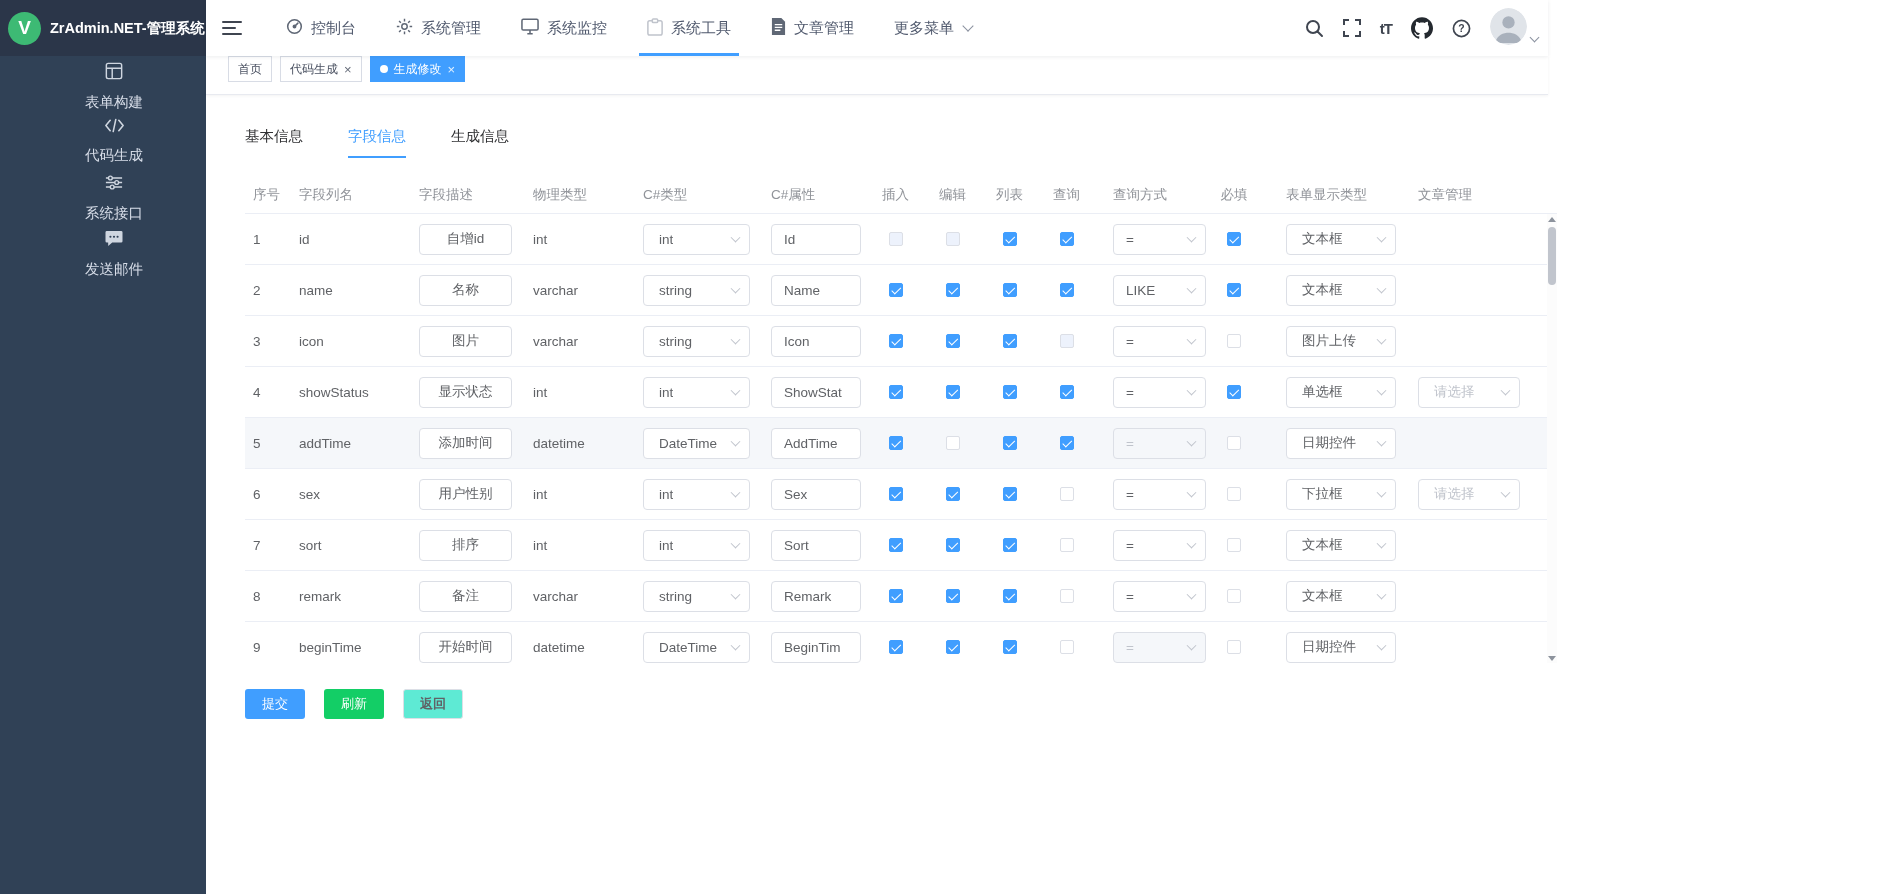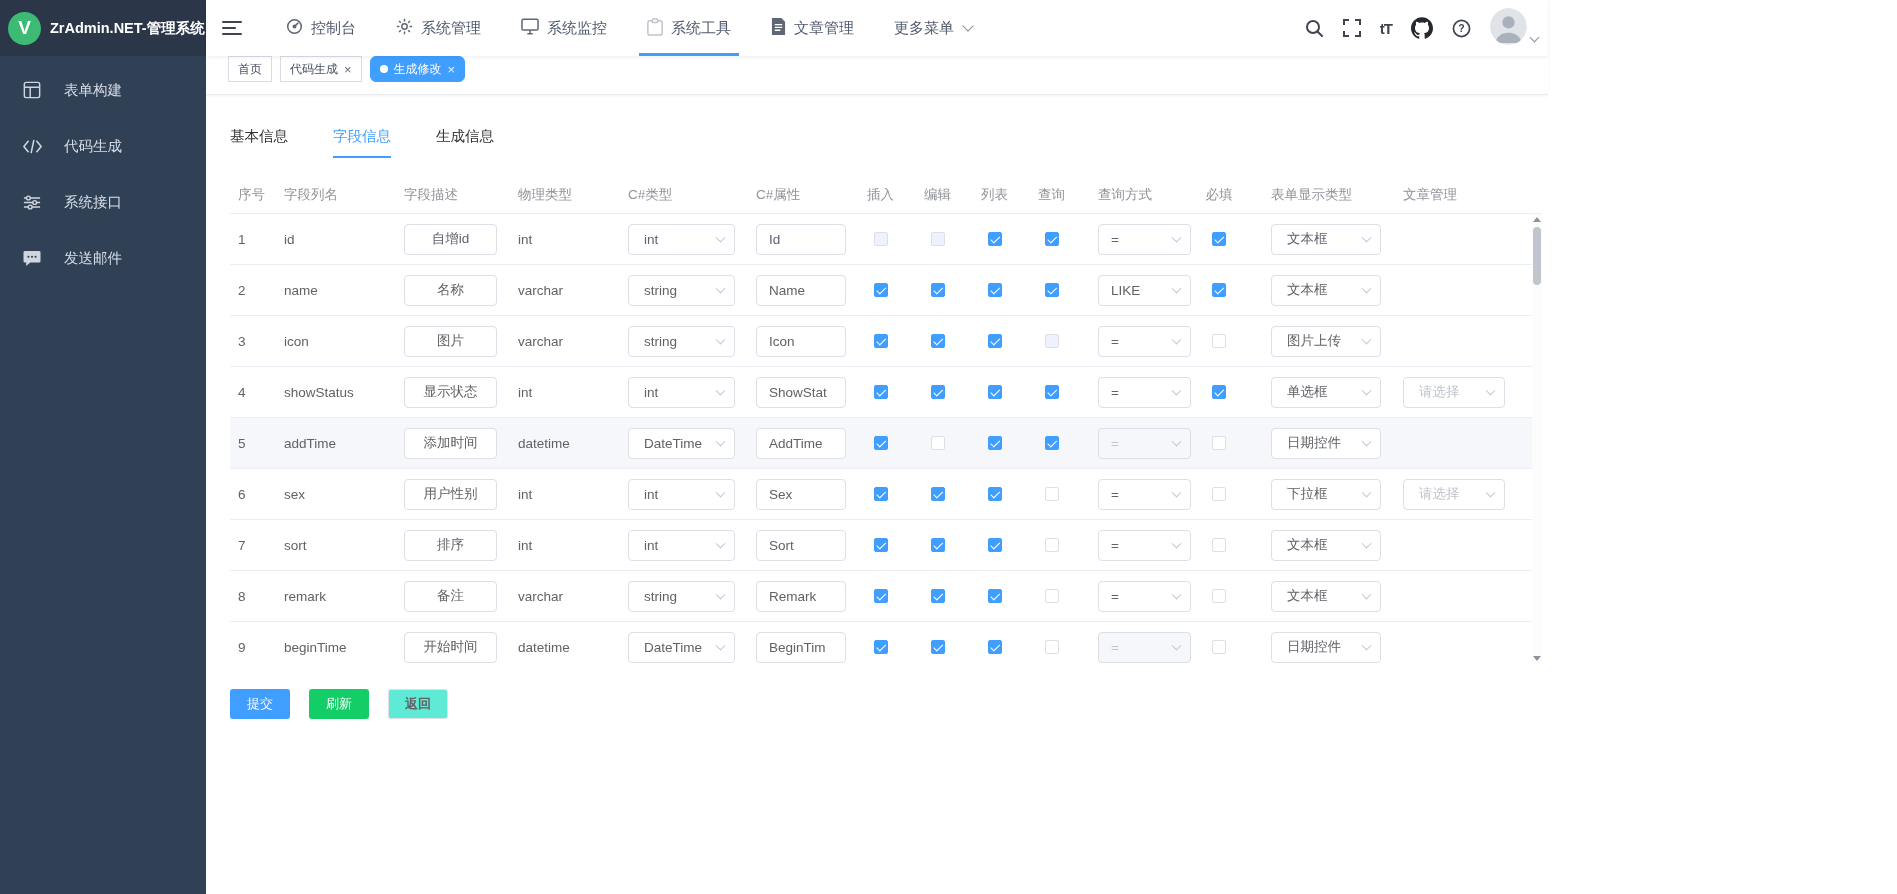--- a/index.html
+++ b/index.html
@@ -6,22 +6,22 @@
   html,body { width:1897px; height:894px; background:#ffffff; font-family:"Liberation Sans","DejaVu Sans",sans-serif; overflow:hidden; }
   .app { width:1548px; height:894px; display:flex; background:#fff; }
 
   
   .sidebar { width:206px; height:894px; background:#304156; flex-shrink:0; }
   .logo { height:56px; background:#2b3649; display:flex; align-items:center; padding-left:8px; gap:9px; }
   .logo-badge { width:33px; height:33px; border-radius:50%; background:#3dba74; color:#fff; font-weight:bold;
                 display:flex; align-items:center; justify-content:center; font-size:19px; flex-shrink:0; }
   .logo-title { color:#ffffff; font-size:14.5px; font-weight:bold; white-space:nowrap; }
   .menu { padding-top:6px; }
-  .menu-item { height:56px; display:flex; align-items:center; padding-left:22px; gap:22px; color:#d8dee9;
-               font-size:14.5px; cursor:pointer; }
+  .menu-item { height:56px; display:flex; align-items:center; padding-left:22px; gap:13px; color:#d8dee9;
+               font-size:14.5px; cursor:pointer;flex-direction:column; }
   .mi-icon { width:20px; display:flex; justify-content:center; }
 
   
   .main { flex:1; display:flex; flex-direction:column; min-width:0; }
 
   
   .header { height:56px; background:#fff; display:flex; align-items:center;
             box-shadow:0 1px 4px rgba(0,21,41,.08); position:relative; z-index:3; }
   .hamburger { padding:0 16px 0 16px; display:flex; align-items:center; cursor:pointer; height:56px; }
   .topnav { display:flex; align-items:center; margin-left:8px; height:56px; }
@@ -35,26 +35,26 @@
   .font-icon { font-size:15px; font-weight:bold; color:#3f4550; cursor:pointer; letter-spacing:-1px; }
   .avatar-wrap { display:flex; align-items:flex-end; gap:4px; cursor:pointer; }
   .av-caret { width:7px; height:7px; border-right:1.5px solid #8a919f; border-bottom:1.5px solid #8a919f;
               transform:rotate(45deg); margin-bottom:8px; }
 
   
   .tagbar { height:39px; background:#fff; border-bottom:1px solid #e8eaf0; box-shadow:0 1px 3px rgba(0,0,0,.05);
             display:flex; align-items:flex-start; padding-left:22px; gap:8px; position:relative; z-index:2; }
   .tag { height:26px; display:inline-flex; align-items:center; padding:0 9px; border:1px solid #d8dce5;
          background:#fff; color:#495060; font-size:12px; gap:6px; cursor:pointer; white-space:nowrap; }
-  .tag.active { background:#409eff; border-color:#409eff; color:#fff;border-radius:6px; }
+  .tag.active { background:#409eff; border-color:#409eff; color:#fff; }
   .tag-dot { width:8px; height:8px; border-radius:50%; background:#fff; }
   .tag-close { font-size:13px; line-height:1; opacity:.85; cursor:pointer; }
 
   
-  .content { flex:1; background:#fff; padding:24px 0 0 24px; }
+  .content { flex:1; background:#fff; padding:24px 0 0 24px;margin-left:15px; }
   .tabs { display:flex; gap:45px; margin-top:8px; }
   .tab { font-size:14.5px; color:#303133; cursor:pointer; position:relative; padding-bottom:12px; }
   .tab.active { color:#409eff; }
   .tab.active::after { content:''; position:absolute; left:0; right:0; bottom:0; height:2px; background:#409eff; }
 
   
   .table-wrap { margin-top:18px; width:1312px; position:relative; }
   .grid { display:grid; grid-template-columns:46px 128px 114px 110px 128px 96px 57px 57px 57px 57px 110px 58px 134px 136px;
           align-items:center; }
   .thead { height:38px; color:#909399; font-weight:normal; font-size:13.5px; border-bottom:1px solid #ebeef5; }

